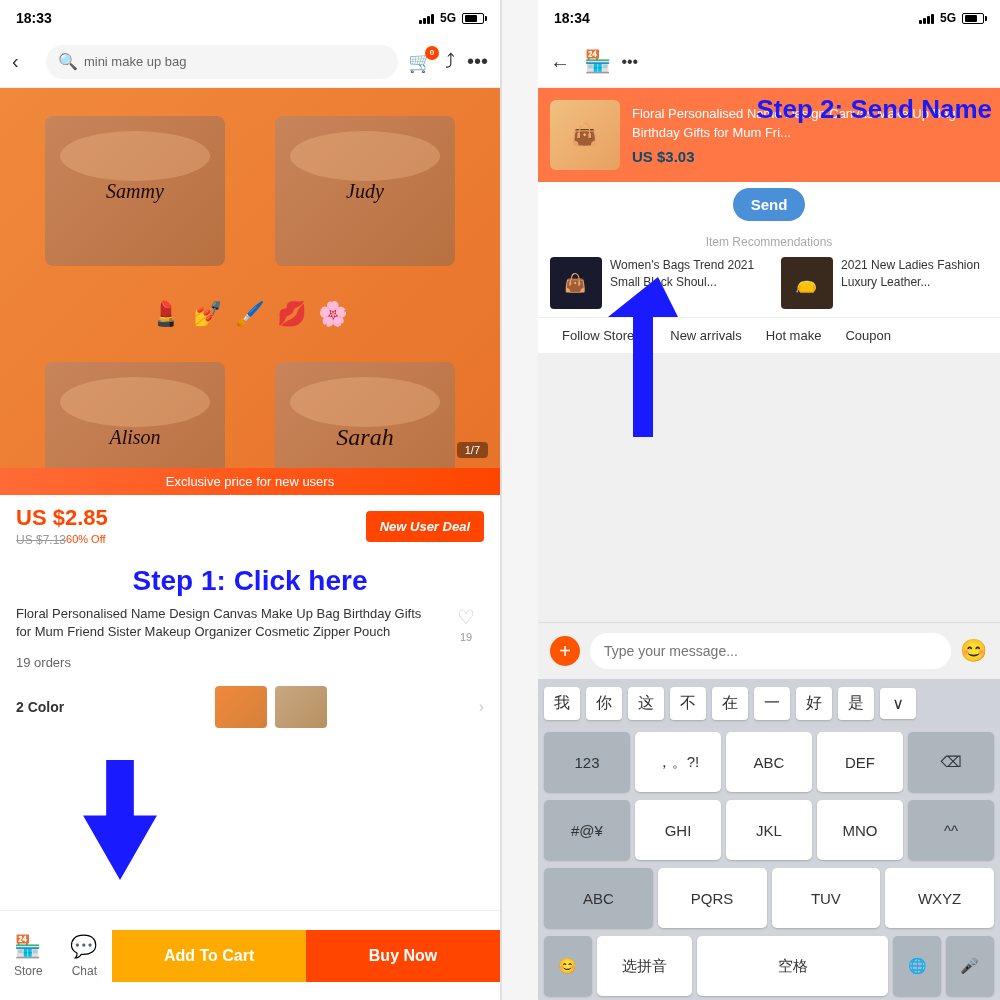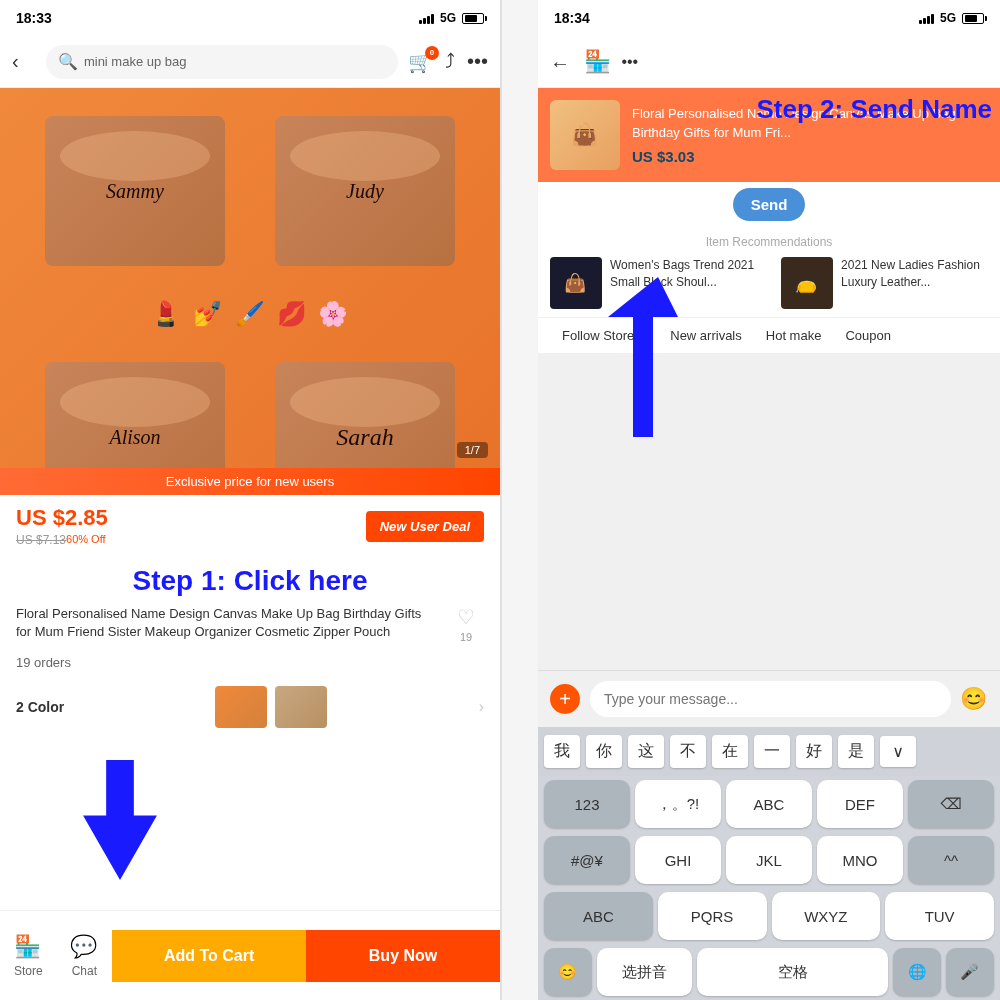--- a/index.html
+++ b/index.html
@@ -655,23 +655,23 @@
     }
 
     .keyboard-row {
       display: flex;
       gap: 5px;
       padding: 4px 6px;
     }
 
     .key-btn {
       flex: 1;
-      height: 48px;
-      background: #fff;
-      border-radius: 10px;
+      height: 60px;
+      background: #fff;
+      border-radius: 5px;
       display: flex;
       align-items: center;
       justify-content: center;
       font-size: 15px;
       color: #333;
       cursor: pointer;
       box-shadow: 0 1px 2px rgba(0,0,0,0.2);
     }
 
     .key-btn.dark {
@@ -940,22 +940,22 @@
       <div class="key-btn dark">#@¥</div>
       <div class="key-btn">GHI</div>
       <div class="key-btn">JKL</div>
       <div class="key-btn">MNO</div>
       <div class="key-btn dark">^^</div>
     </div>
 
     <div class="keyboard-row">
       <div class="key-btn dark">ABC</div>
       <div class="key-btn">PQRS</div>
+      <div class="key-btn">TUV</div>
       <div class="key-btn">WXYZ</div>
-      <div class="key-btn">TUV</div>
     </div>
 
     <div class="keyboard-row">
       <div class="key-btn dark">😊</div>
       <div class="key-btn wider">选拼音</div>
       <div class="key-btn widest">空格</div>
       <div class="key-btn dark">🌐</div>
       <div class="key-btn dark">🎤</div>
     </div>
 

